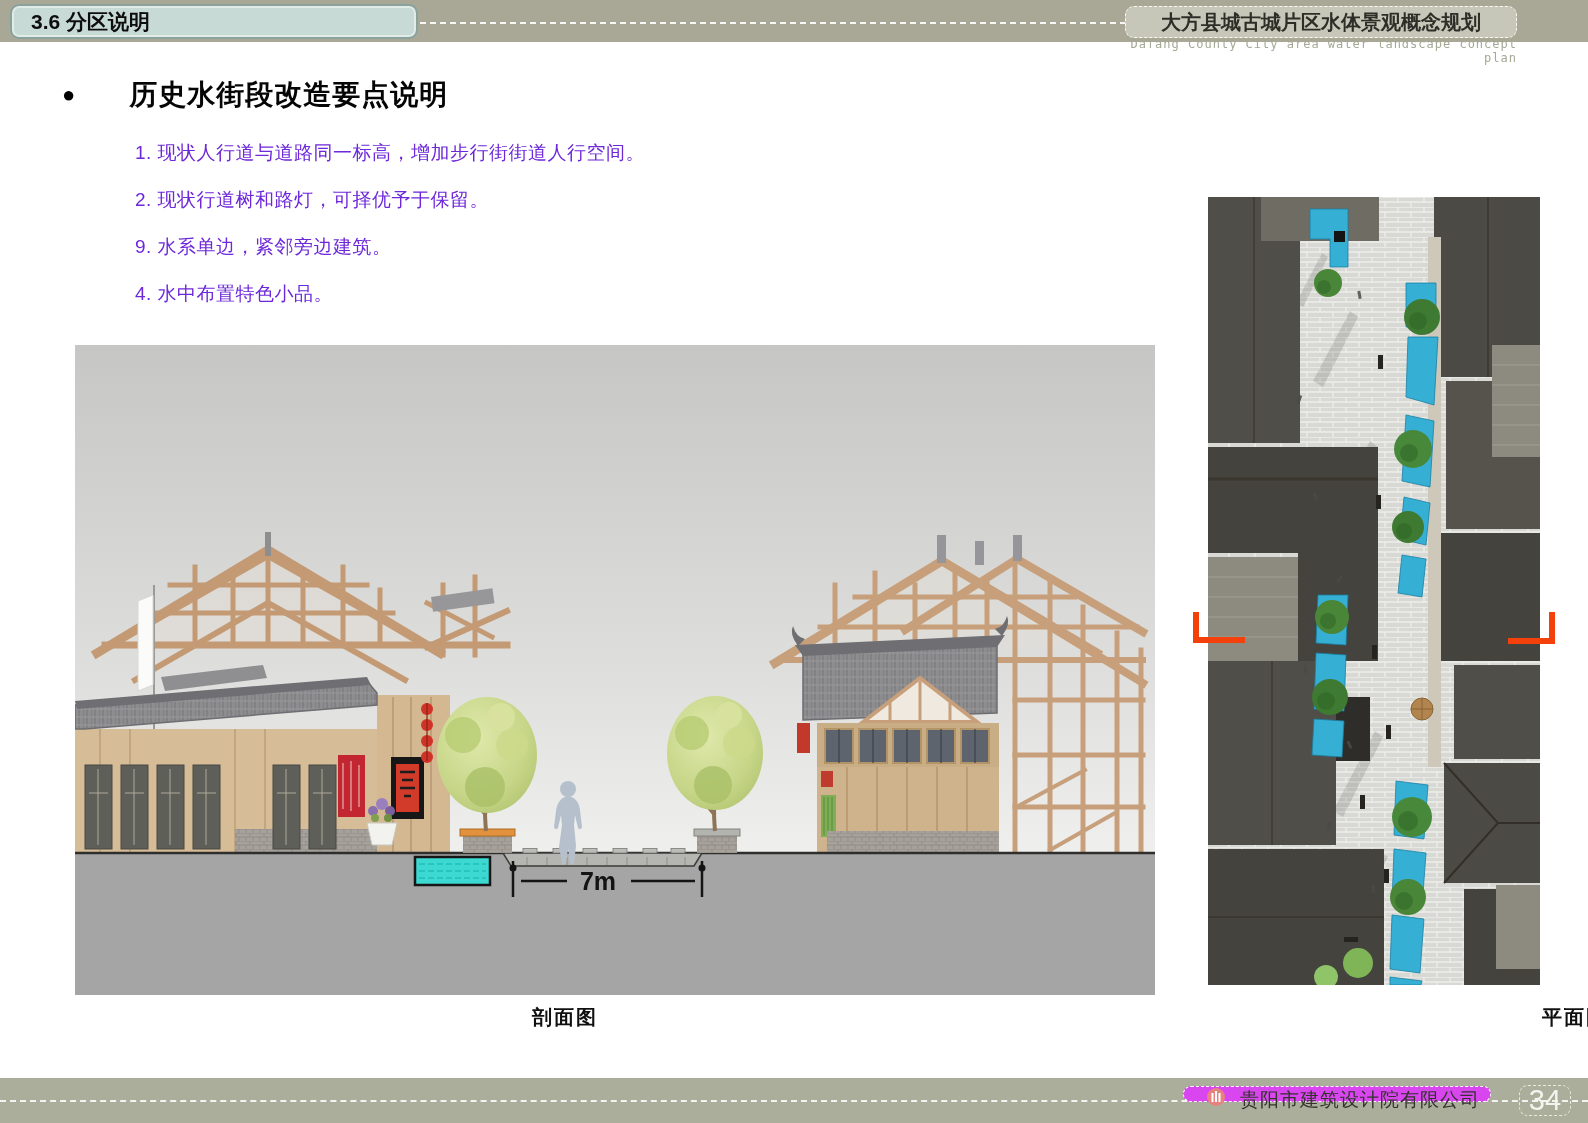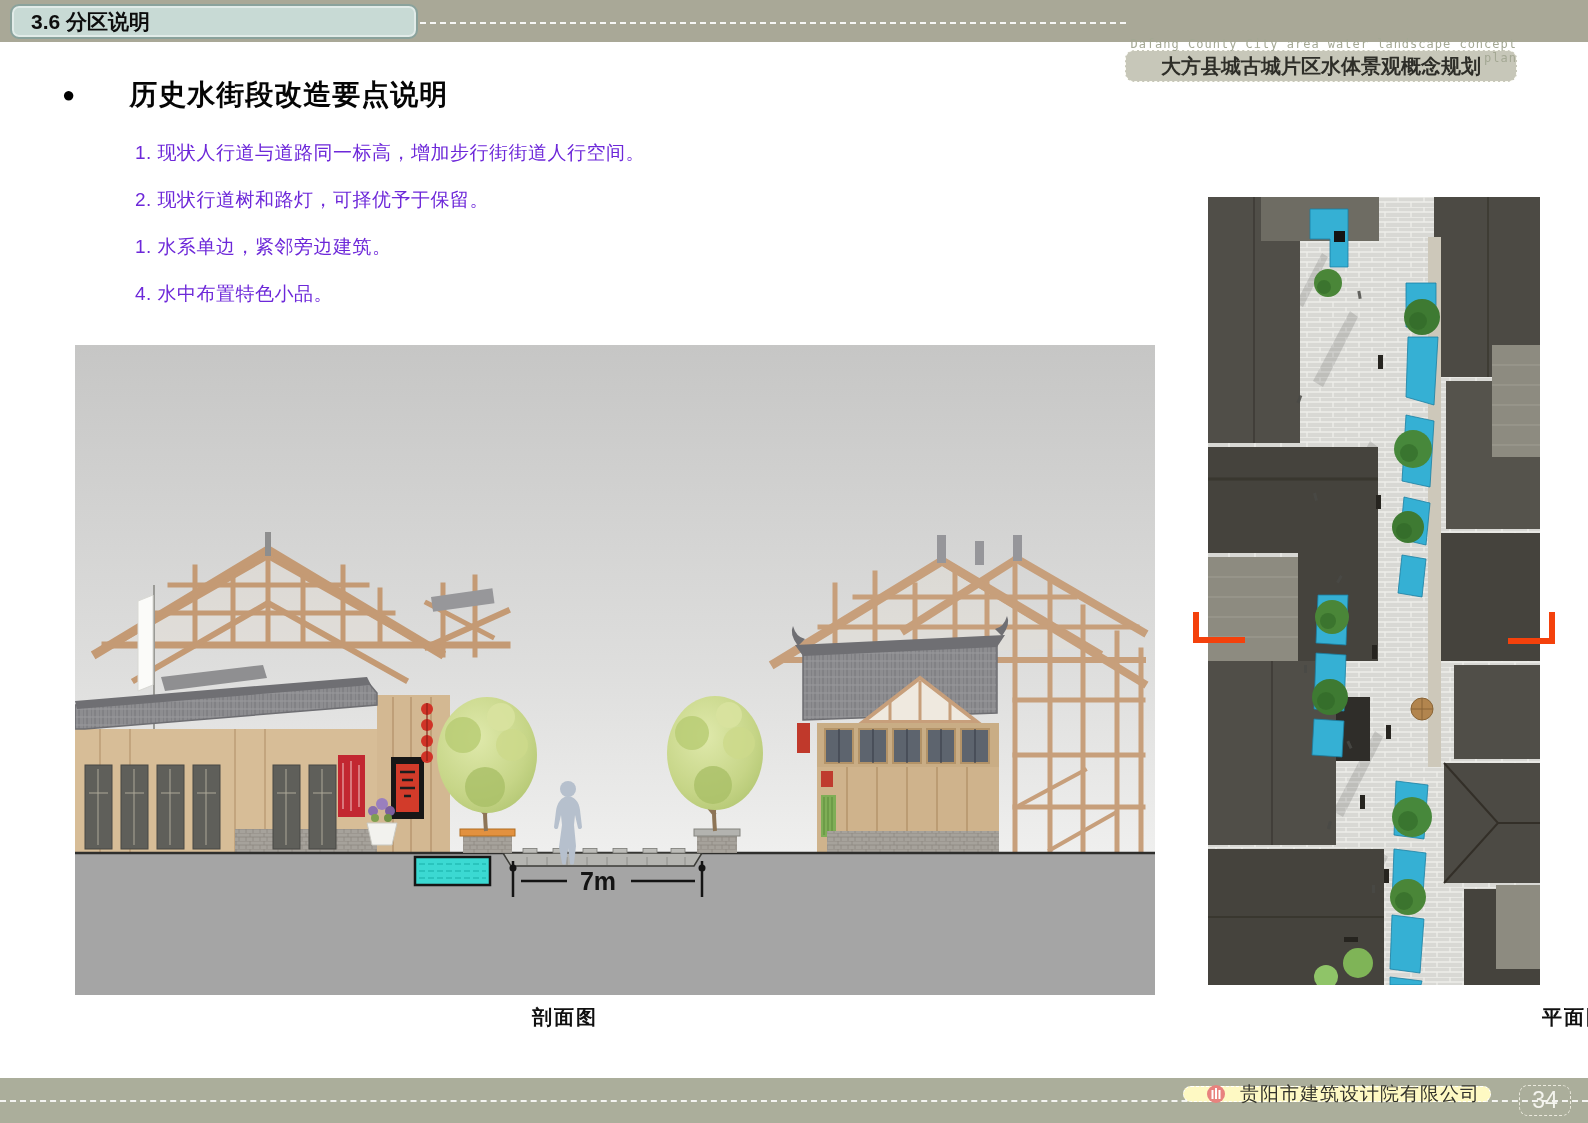--- a/index.html
+++ b/index.html
@@ -10,21 +10,21 @@
   
   .topbar { position:absolute; left:0; top:0; width:1588px; height:42px; background:#a9a897; }
   .tab { position:absolute; left:10px; top:4px; width:408px; height:35px;
          background:#c8dad5; border:2px solid #8aa29c; border-radius:9px;
          box-shadow: inset 0 0 0 2px rgba(255,255,255,.45);
          line-height:31px; padding-left:19px; font-size:21px; font-weight:bold; color:#0d0d0d; }
   .bar-dash-top { position:absolute; left:420px; top:22px; width:706px; height:0;
          border-top:2px dashed rgba(255,255,255,.9); }
   .titlebox { position:absolute; left:1125px; top:6px; width:392px; height:32px;
          background:#c7c7b9; border:1px dashed #fbfbf3; border-radius:9px;
-         text-align:center; line-height:30px; font-size:20px; font-weight:600; color:#2e2e28;margin-top:44px; }
+         text-align:center; line-height:30px; font-size:20px; font-weight:600; color:#2e2e28; }
   .subtitle-en { position:absolute; left:1125px; top:37px; width:392px; text-align:right;
          font-family:"DejaVu Sans Mono", monospace; font-size:12px; letter-spacing:1px; color:#a4a894; }
 
   
   .heading { position:absolute; left:62px; top:76px; display:flex; align-items:center; }
   .heading .bullet { font-size:22px; color:#000; margin-right:14px; line-height:1; }
   .heading .htext { font-size:28px; font-weight:bold; color:#050505; letter-spacing:1px;margin-left:40px; }
 
   .notes { position:absolute; left:135px; top:140px; }
   .note-line { height:47px; font-size:19px; color:#6d28d9; letter-spacing:.5px; }
@@ -44,27 +44,27 @@
   .mark-left .h { left:0; top:25px; width:52px; height:6px; }
   .mark-right { left:1508px; top:612px; width:47px; height:32px; }
   .mark-right .v { right:0; top:0; width:6px; height:32px; }
   .mark-right .h { right:0; top:26px; width:47px; height:6px; }
 
   
   .footerbar { position:absolute; left:0; top:1078px; width:1588px; height:45px; background:#abae9b; }
   .bar-dash-bottom { position:absolute; left:0; top:1100px; width:1588px; height:0;
          border-top:2px dashed rgba(255,255,255,.85); }
   .company { position:absolute; left:1183px; top:1086px; width:308px; height:16px;
-         background:#fef9c3; border:1px dashed #ffffff; border-radius:14px;
-         display:flex; align-items:center; padding-left:22px; }
+         background:#d946ef; border:1px dashed #ffffff; border-radius:14px;
+         display:flex; align-items:flex-start; padding-left:22px; }
   .company .logo { width:20px; height:20px; flex:0 0 auto; }
   .company .cname { margin-left:14px; font-size:19px; color:#33332c; font-weight:500; letter-spacing:1px; }
   .pagenum { position:absolute; left:1519px; top:1085px; width:52px; height:31px;
          border:1px dashed #eceade; border-radius:9px; text-align:center;
-         line-height:29px; font-size:23px; color:#f4f4ee; }
+         line-height:29px; font-size:29px; color:#f4f4ee; }
 </style>
 </head>
 <body>
 
 <div class="page">
 
   <div class="topbar">
     <div class="bar-dash-top"></div>
   </div>
   <div class="tab">
@@ -75,21 +75,21 @@
   </div>
   <div class="subtitle-en">Dafang County City area water landscape concept plan</div>
 
   <div class="heading">
     <span class="bullet">●</span>
     <span class="htext">历史水街段改造要点说明</span>
   </div>
   <div class="notes">
     <div class="note-line">1. 现状人行道与道路同一标高，增加步行街街道人行空间。</div>
     <div class="note-line">2. 现状行道树和路灯，可择优予于保留。</div>
-    <div class="note-line">1. 水系单边，紧邻旁边建筑。</div>
+    <div class="note-line">9. 水系单边，紧邻旁边建筑。</div>
     <div class="note-line">4. 水中布置特色小品。</div>
   </div>
 
   <div class="fig-section">
     <svg viewBox="0 0 1080 650" width="1080" height="650">
       <defs>
         <linearGradient id="sky" x1="0" y1="0" x2="0" y2="1">
           <stop offset="0" stop-color="#c6c6c5"></stop>
           <stop offset="0.5" stop-color="#dededd"></stop>
           <stop offset="0.78" stop-color="#efefee"></stop>

